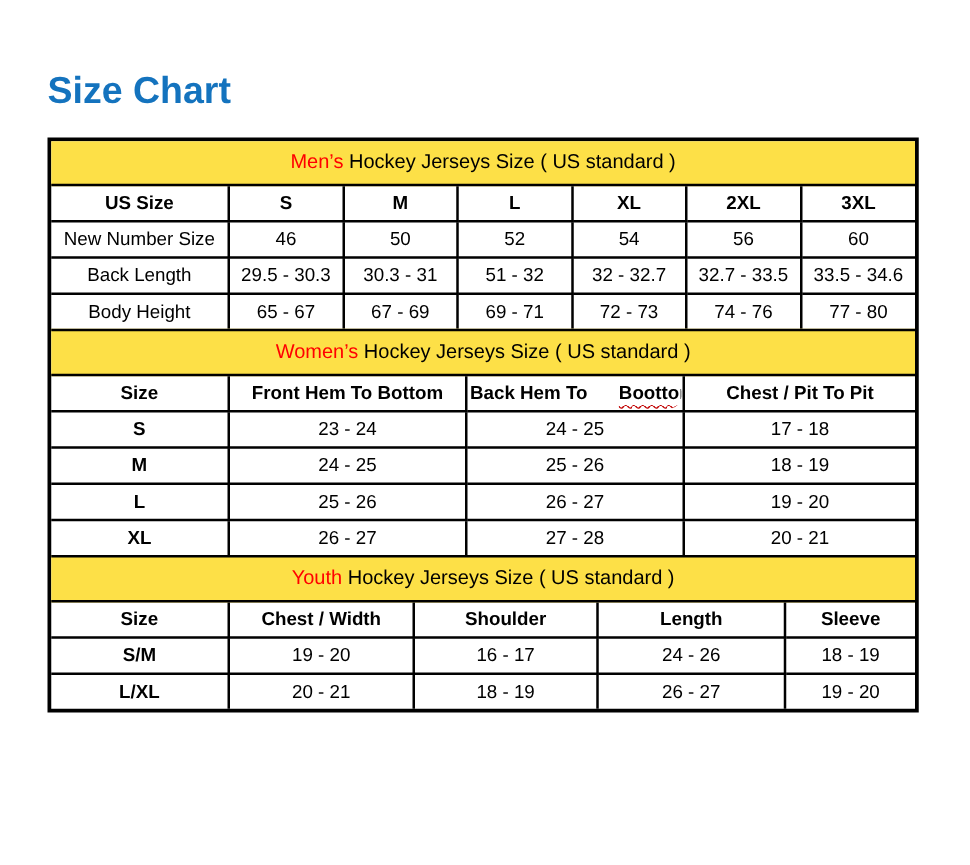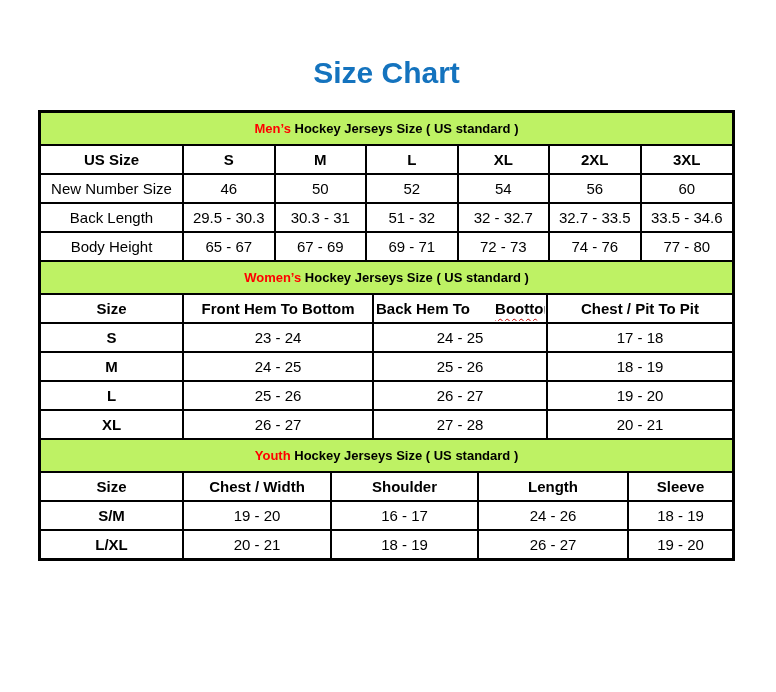--- a/index.html
+++ b/index.html
@@ -7,38 +7,38 @@
     padding: 0;
     background: #ffffff;
     width: 776px;
     height: 692px;
     font-family: "Liberation Sans", sans-serif;
     -webkit-font-smoothing: antialiased;
   }
   h1.page-title {
     margin: 58px 0 22px 38px;
     width: 697px;
-    text-align: center;
+    text-align: left;
     font-size: 30px;
     line-height: 1;
     font-weight: bold;
     color: #1473BE;
   }
   .wrap {
     margin-left: 38px;
     width: 691px;
     border: 3px solid #000000;
   }
   .band {
-    background: #bef264;
+    background: #fde047;
     border-top: 2px solid #000000;
     border-bottom: 2px solid #000000;
     text-align: center;
-    font-weight: bold;
-    font-size: 13px;
+    font-weight: normal;
+    font-size: 16px;
     padding: 8px 0;
     color: #000000;
   }
   .wrap > .band:first-child { border-top: none; }
   .band span { white-space: pre-wrap; }
   .band .hl { color: #FF0000; }
   table.size-table {
     border-collapse: collapse;
     width: 100%;
     table-layout: fixed;

